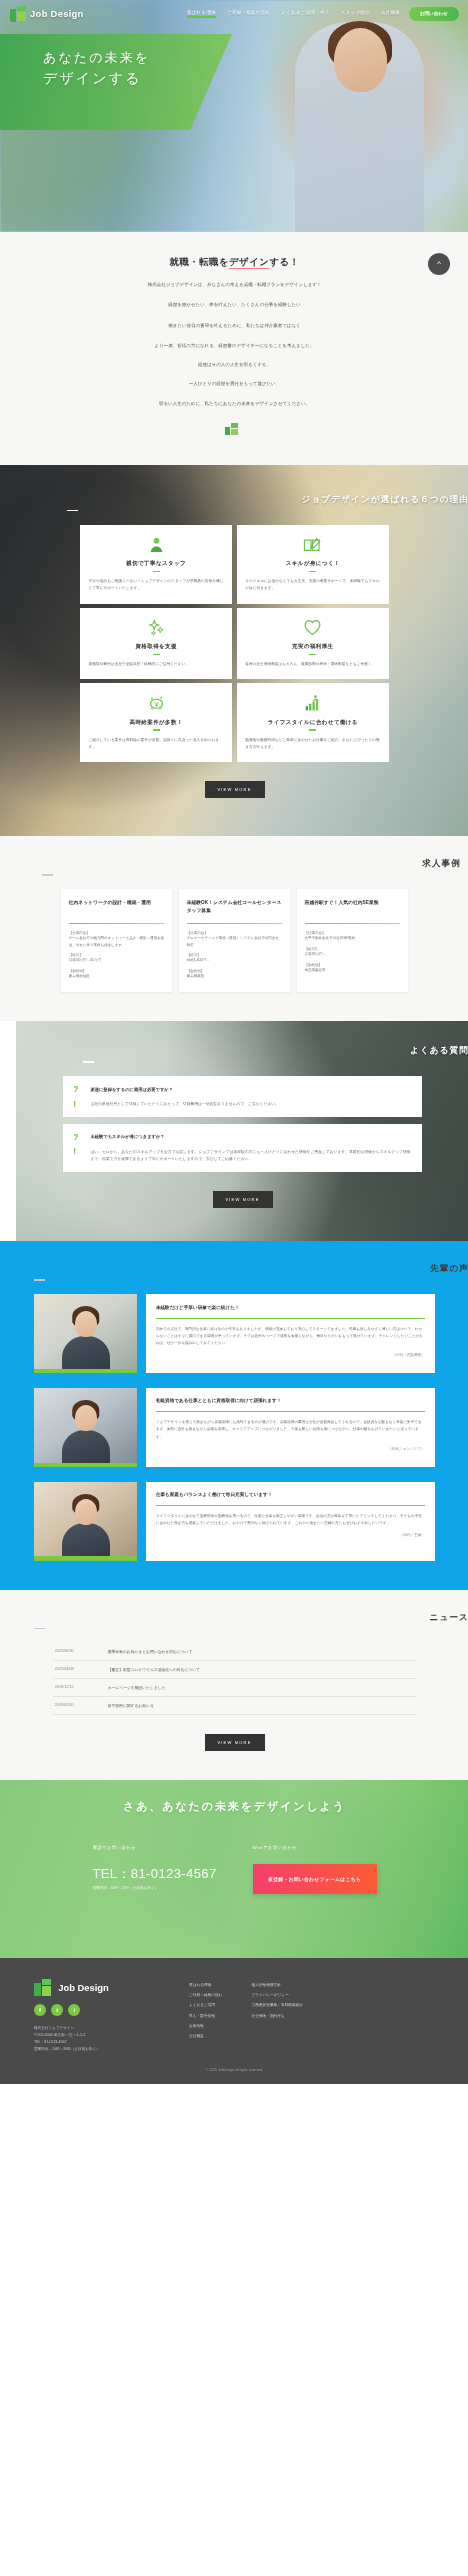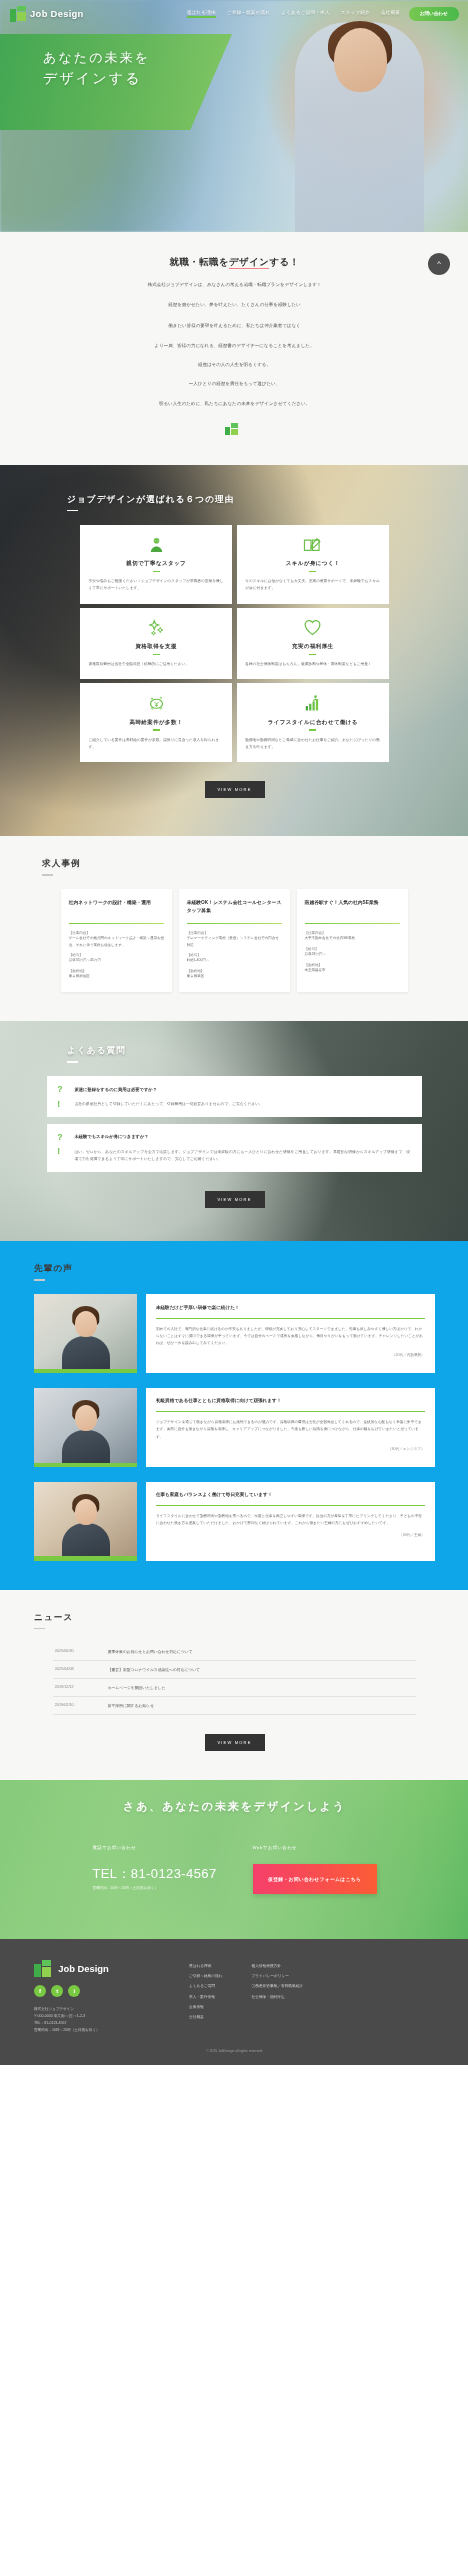--- a/index.html
+++ b/index.html
@@ -67,21 +67,21 @@
     border-radius:50%; background:#4e4e4e; color:#fff; display:flex; align-items:center;
     justify-content:center; font-size:7.7px; }
 
   
   .reasons { position:relative; padding:29px 0 38px; overflow:hidden;
     background:linear-gradient(120deg,#2d3238 0%,#6d6356 18%,#c8b48a 38%,#dcd3b4 55%,#b9c6c2 72%,#8ea79d 100%); }
   .reasons:before { content:""; position:absolute; inset:0;
     background:radial-gradient(circle at 20% 30%,rgba(30,34,38,.75) 0 22%,rgba(30,34,38,0) 52%),
       radial-gradient(circle at 70% 20%,rgba(226,212,170,.5) 0 20%,rgba(226,212,170,0) 48%),
       rgba(255,255,255,.05); }
-  .sec-head { position:relative; z-index:3; padding-left:67px; margin-bottom:13.7px; }
+  .sec-head { position:relative; z-index:3; padding-left:67px; margin-bottom:13.7px;text-align:right; }
   .sec-head h2 { font-size:8.6px; font-weight:700; color:#fff; letter-spacing:1.1px;
     text-shadow:0 0.9px 2.6px rgba(0,0,0,.35); }
   .sec-head .bar { width:11px; height:1.5px; background:#fff; margin-top:4.3px; }
   .sec-head.dark h2 { color:#3c3c3c; text-shadow:none; }
   .sec-head.dark .bar { background:#c9c9c9; }
   .card-grid { position:relative; z-index:3; display:grid; grid-template-columns:1fr 1fr;
     gap:4.3px; padding:0 80px; }
   .fcard { background:#fff; padding:10.3px 8.6px 11px; text-align:center; }
   .fcard .ico { height:19px; display:flex; align-items:center; justify-content:center;
     margin-bottom:6px; }
@@ -96,21 +96,21 @@
   .sec-head.pl40 { padding-left:34px; }
   .job-grid { display:grid; grid-template-columns:repeat(3,1fr); gap:6.9px; padding:0 53px; }
   .jcard { background:#fff; padding:9.4px 7.7px 12px; box-shadow:0 0.9px 2.6px rgba(0,0,0,.07); }
   .jcard h3 { font-size:4.8px; font-weight:700; line-height:1.75; color:#333; min-height:17px; }
   .jcard .u { height:1.4px; background:linear-gradient(90deg,#7ac943,#b5e06a); margin:6.9px 0 6.9px; }
   .jcard .lbl { font-size:3.5px; color:#777; margin-top:5.2px; }
   .jcard .val { font-size:3.5px; line-height:1.9; color:#666; }
 
   
   .faq { position:relative; padding:24px 0 33px; overflow:hidden;
-    background:linear-gradient(120deg,#cfd8cf 0%,#a9b9ad 25%,#7e8f86 50%,#59655f 75%,#3c4643 100%); }
+    background:linear-gradient(120deg,#cfd8cf 0%,#a9b9ad 25%,#7e8f86 50%,#59655f 75%,#3c4643 100%);margin-left:16px; }
   .faq:before { content:""; position:absolute; inset:0;
     background:radial-gradient(circle at 30% 55%,rgba(235,240,233,.55) 0 26%,rgba(235,240,233,0) 58%),
       radial-gradient(circle at 82% 25%,rgba(60,70,64,.6) 0 24%,rgba(60,70,64,0) 55%); }
   .faq-list { position:relative; z-index:3; padding:0 47px; display:flex; flex-direction:column; gap:6.9px; }
   .fq { background:#fff; padding:8.6px 10.3px; display:flex; flex-direction:column; gap:6px; }
   .fq-row { display:flex; gap:7.7px; align-items:flex-start; }
   .fq-mark { font-size:8.6px; font-weight:700; color:#6ec04a; line-height:1; flex:0 0 9.4px; }
   .fq-q { font-size:4.3px; font-weight:700; color:#333; line-height:1.6; padding-top:1.7px; }
   .fq-a { font-size:3.8px; color:#666; line-height:1.9; padding-top:1.7px; }
 
@@ -137,21 +137,21 @@
   .vmeta { font-size:3.6px; color:#888; text-align:right; margin-top:6px; }
 
   
   .news { background:#f7f7f5; padding:22px 0 29px; }
   .news-list { padding:0 53px; margin-top:3.4px; }
   .nrow { display:flex; gap:12px; padding:6px 1.7px; border-bottom:0.9px solid #e3e3e0; }
   .ndate { flex:0 0 41px; font-size:3.8px; color:#8a8a8a; }
   .ntitle { font-size:3.8px; color:#555; }
 
   
-  .cta { position:relative; height:159px; overflow:hidden;
+  .cta { position:relative; height:178px; overflow:hidden;
     background:linear-gradient(110deg,#79c86b 0%,#8fd47a 30%,#a6dd8c 55%,#7ec96e 80%,#5eb862 100%); }
   .cta:before { content:""; position:absolute; inset:0;
     background:radial-gradient(circle at 62% 52%,rgba(120,190,120,.45) 0 28%,rgba(120,190,120,0) 60%),
       radial-gradient(circle at 12% 40%,rgba(150,205,140,.5) 0 26%,rgba(150,205,140,0) 56%); }
   .cta-inner { position:relative; z-index:3; text-align:center; padding-top:19px; }
   .cta h2 { font-size:11px; color:#fff; letter-spacing:1.9px; text-shadow:0 0.9px 3.4px rgba(0,0,0,.16); }
   .cta-cols { display:flex; justify-content:center; gap:36px; margin-top:31px; padding:0 60px; }
   .cta-col { text-align:left; }
   .cta-lbl { font-size:4.3px; color:#fff; letter-spacing:0.5px; }
   .cta-tel { font-size:13px; color:#fff; letter-spacing:0.4px; margin-top:14.6px; white-space:nowrap; }

